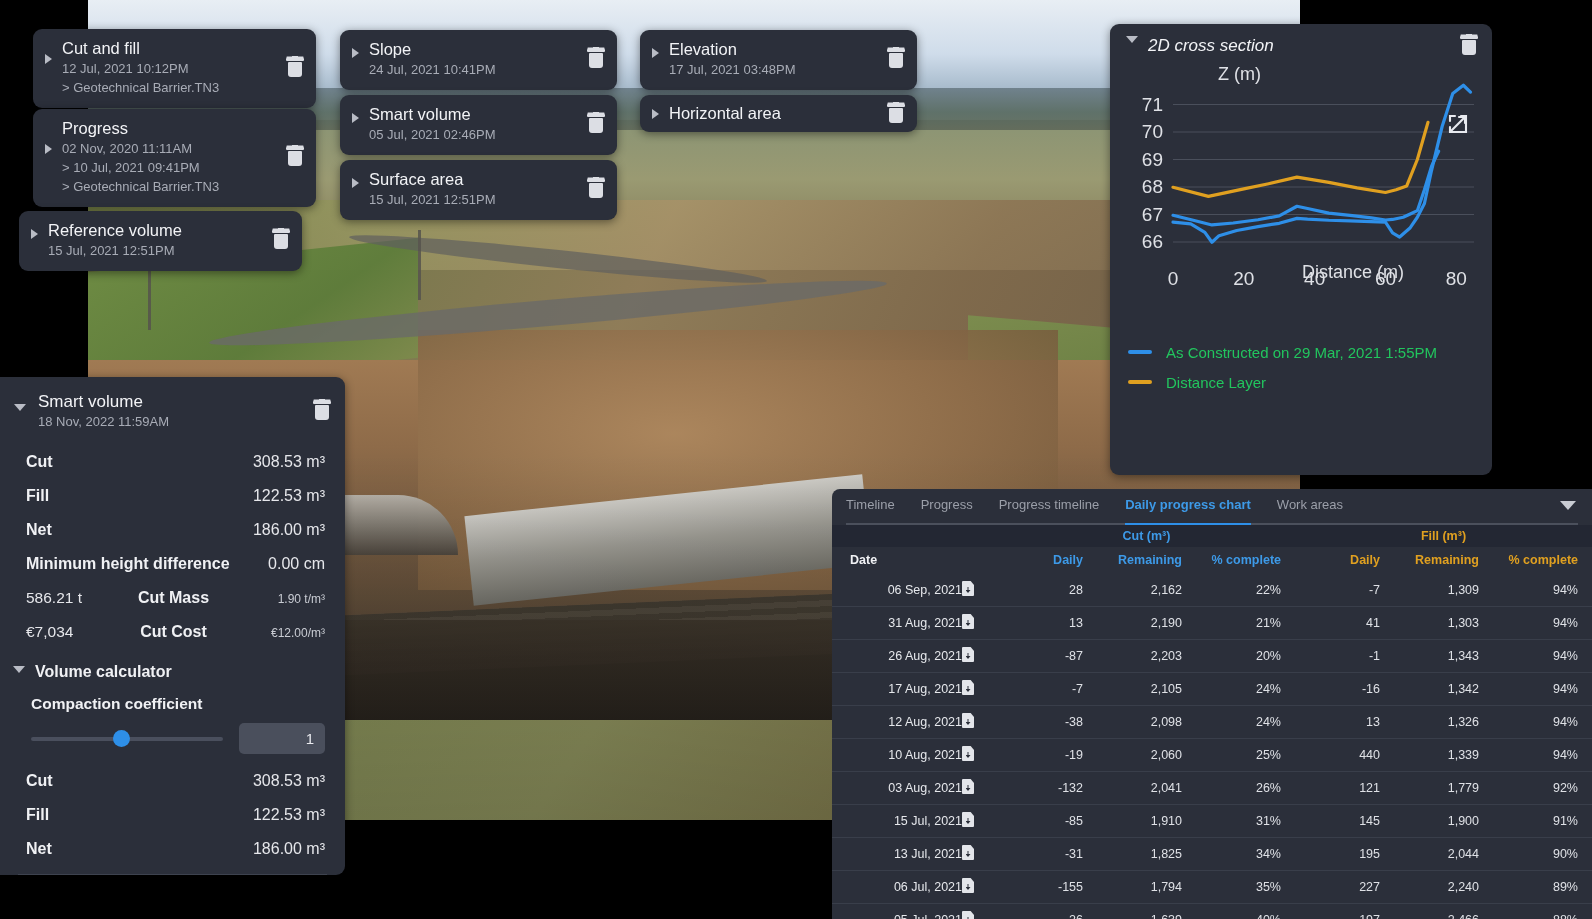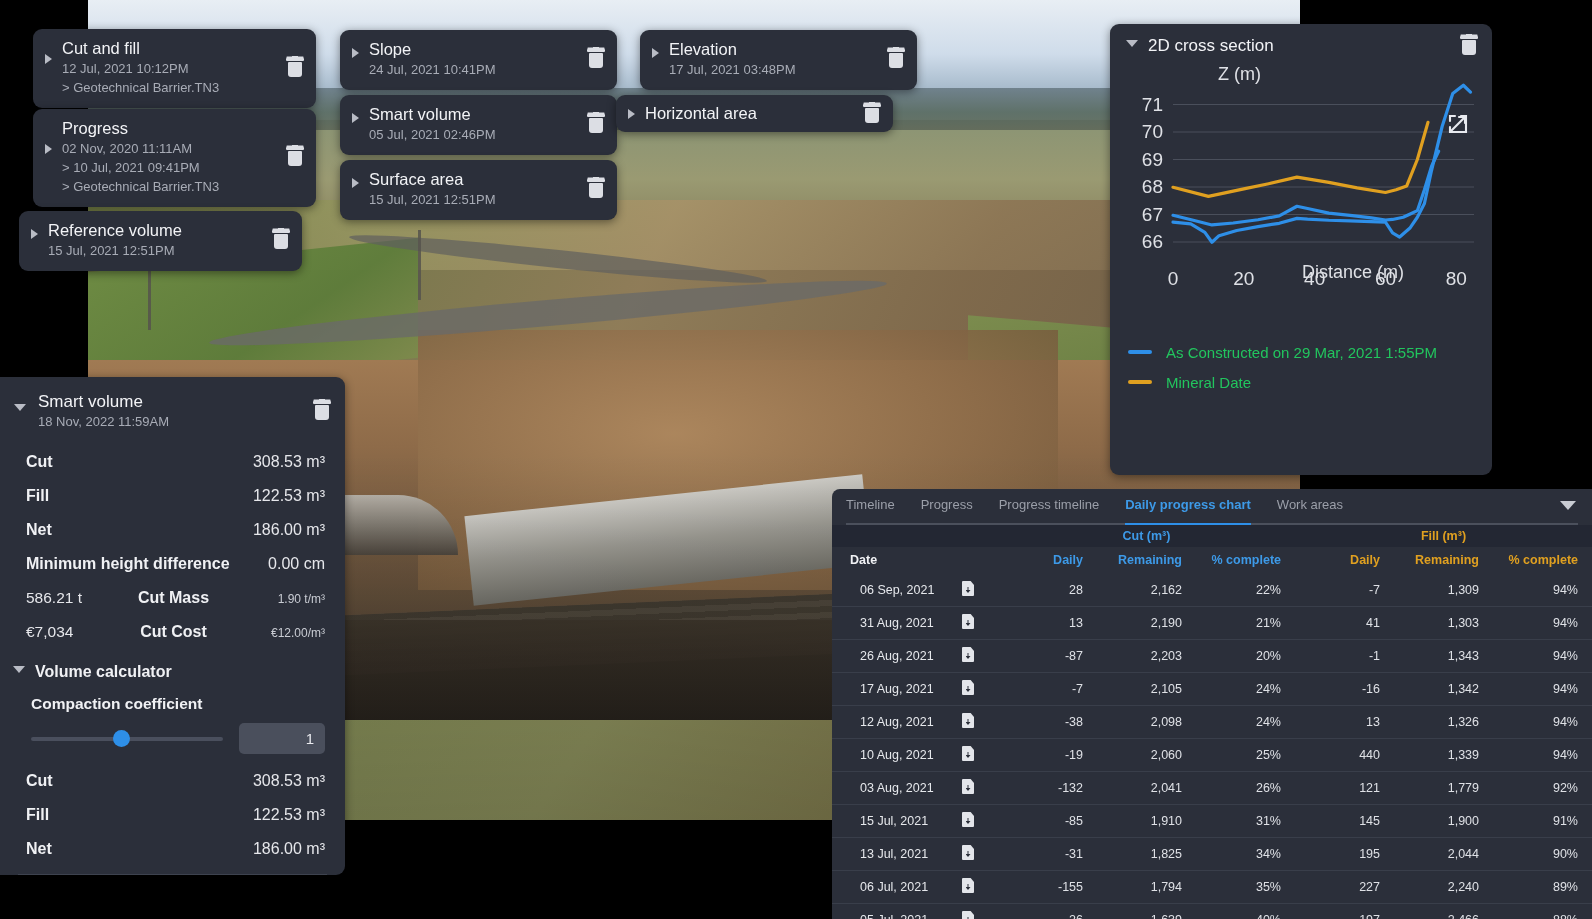--- a/index.html
+++ b/index.html
@@ -158,21 +158,21 @@
   .num-input {
     width:86px; height:31px; background:#4a4f5c; border-radius:5px; border:none;
     color:#e9eaee; font-size:15px; text-align:right; padding-right:11px;
     font-family:"Liberation Sans", sans-serif;
   }
   .sv-rows2 { padding:18px 20px 0 26px; }
   .sv-divider { margin:8px 18px 0 18px; height:1px; background:#3e434f;}
 
   
   #cross-section-panel { left:1110px; top:24px; width:382px; height:451px; padding:12px 0 0 0; }
-  .cs-head { display:flex; align-items:center; padding:0 14px 0 16px; }
+  .cs-head { display:flex; padding:0 14px 0 16px;font-style:italic; }
   .cs-title { font-size:17px; color:#f2f3f6; flex:1 1 auto; margin-left:10px;}
   .cs-chart { position:relative; width:382px; height:275px; }
   .cs-legend { padding:6px 0 0 18px; }
   .leg-row { display:flex; align-items:center; height:30px; }
   .leg-dash { width:24px; height:4px; border-radius:2px; margin-right:14px; }
   .leg-label { font-size:15px; color:#22c55e; }
   .expand-ic { position:absolute; right:22px; top:56px; width:24px; height:24px; cursor:pointer; }
 
   
   #data-panel {
@@ -188,21 +188,21 @@
     border-left:8px solid transparent; border-right:8px solid transparent; border-top:9px solid #c9ccd3; cursor:pointer;}
   table { border-collapse:collapse; width:760px; table-layout:fixed; }
   thead .grp td { background:#232733; font-size:12.5px; font-weight:bold; text-align:center; padding:4px 0; }
   .grp-cut { color:#3d9ae8; }
   .grp-fill{ color:#e0a020; }
   thead .hdr td { font-size:12.5px; font-weight:bold; padding:6px 0 7px 0; }
   .h-date { color:#f0f1f4; text-align:left; padding-left:18px !important; }
   .h-cut  { color:#3d9ae8; text-align:right; padding-right:14px !important;}
   .h-fill { color:#e0a020; text-align:right; padding-right:14px !important;}
   tbody td { font-size:12.5px; color:#dfe1e6; padding:7px 0; border-bottom:1px solid #393e4a; }
-  .c-date { text-align:left; padding-left:28px; color:#e6e8ec; }
+  .c-date { text-align:right; padding-left:18px; color:#e6e8ec; }
   .c-num  { text-align:right; padding-right:14px; }
   .doc-ic { width:12px; height:15px; display:inline-block; position:relative; cursor:pointer;}
   .doc-ic::before{ content:""; position:absolute; inset:0; background:#e3e5ea;
     clip-path: polygon(0 0, 72% 0, 100% 26%, 100% 100%, 0 100%); border-radius:1px;}
   .doc-ic::after{ content:""; position:absolute; left:3.5px; top:6px; width:5px; height:6px;
     background:#2b2f3a; clip-path: polygon(40% 0,60% 0,60% 50%,100% 50%,50% 100%,0 50%,40% 50%);}
   .col-date{width:130px}.col-ic{width:36px}.col-n{width:99px}
 </style>
 </head>
 <body>
@@ -317,21 +317,21 @@
       <div class="layer-text">
         <div class="layer-title">Elevation</div>
         <div class="layer-sub">17 Jul, 2021 03:48PM</div>
       </div>
       <div class="trash">
           <span class="lid"></span>
         </div>
     </div>
   </div>
 
-  <div class="card layer-card" style="left:616px; top:95px; width:277px; padding-top:8px; padding-bottom:8px;">
+  <div class="card layer-card" style="left:640px; top:95px; width:277px; padding-top:8px; padding-bottom:8px;">
     <div class="layer-row" style="align-items:center;">
       <div class="tri" style="margin-top:0;"></div>
       <div class="layer-text">
         <div class="layer-title">Horizontal area</div>
       </div>
       <div class="trash">
           <span class="lid"></span>
         </div>
     </div>
   </div>
@@ -459,21 +459,21 @@
       </svg>
     </div>
 
     <div class="cs-legend">
       <div class="leg-row">
         <span class="leg-dash" style="background:#2e8fe8"></span>
         <span class="leg-label">As Constructed on 29 Mar, 2021 1:55PM</span>
       </div>
       <div class="leg-row">
         <span class="leg-dash" style="background:#e0a020"></span>
-        <span class="leg-label">Mineral Date</span>
+        <span class="leg-label">Distance Layer</span>
       </div>
     </div>
   </div>
 
   <div id="data-panel">
     <div class="tabs">
       <div class="tab">Timeline</div>
       <div class="tab">Progress</div>
       <div class="tab">Progress timeline</div>
       <div class="tab active" id="active-tab">Daily progress chart</div>

